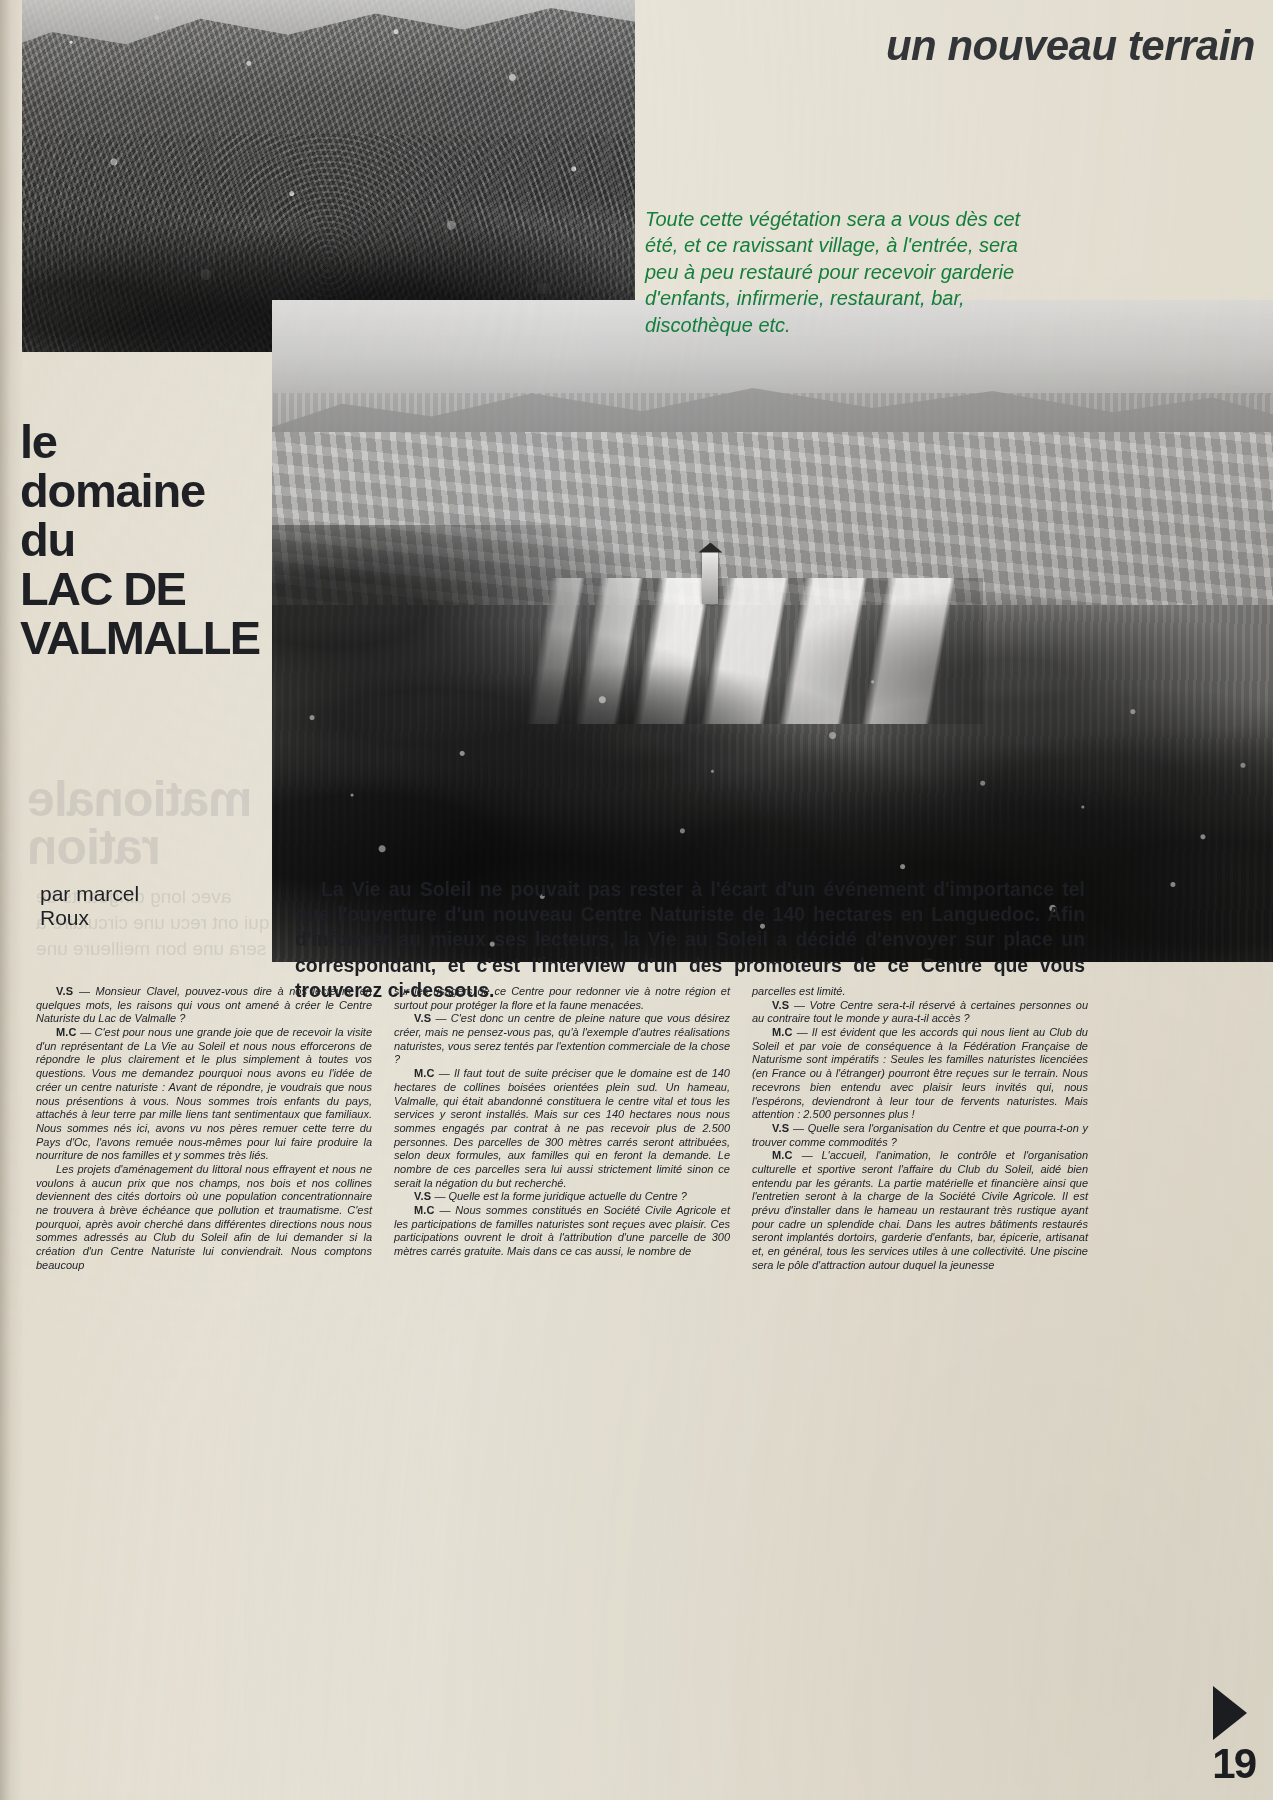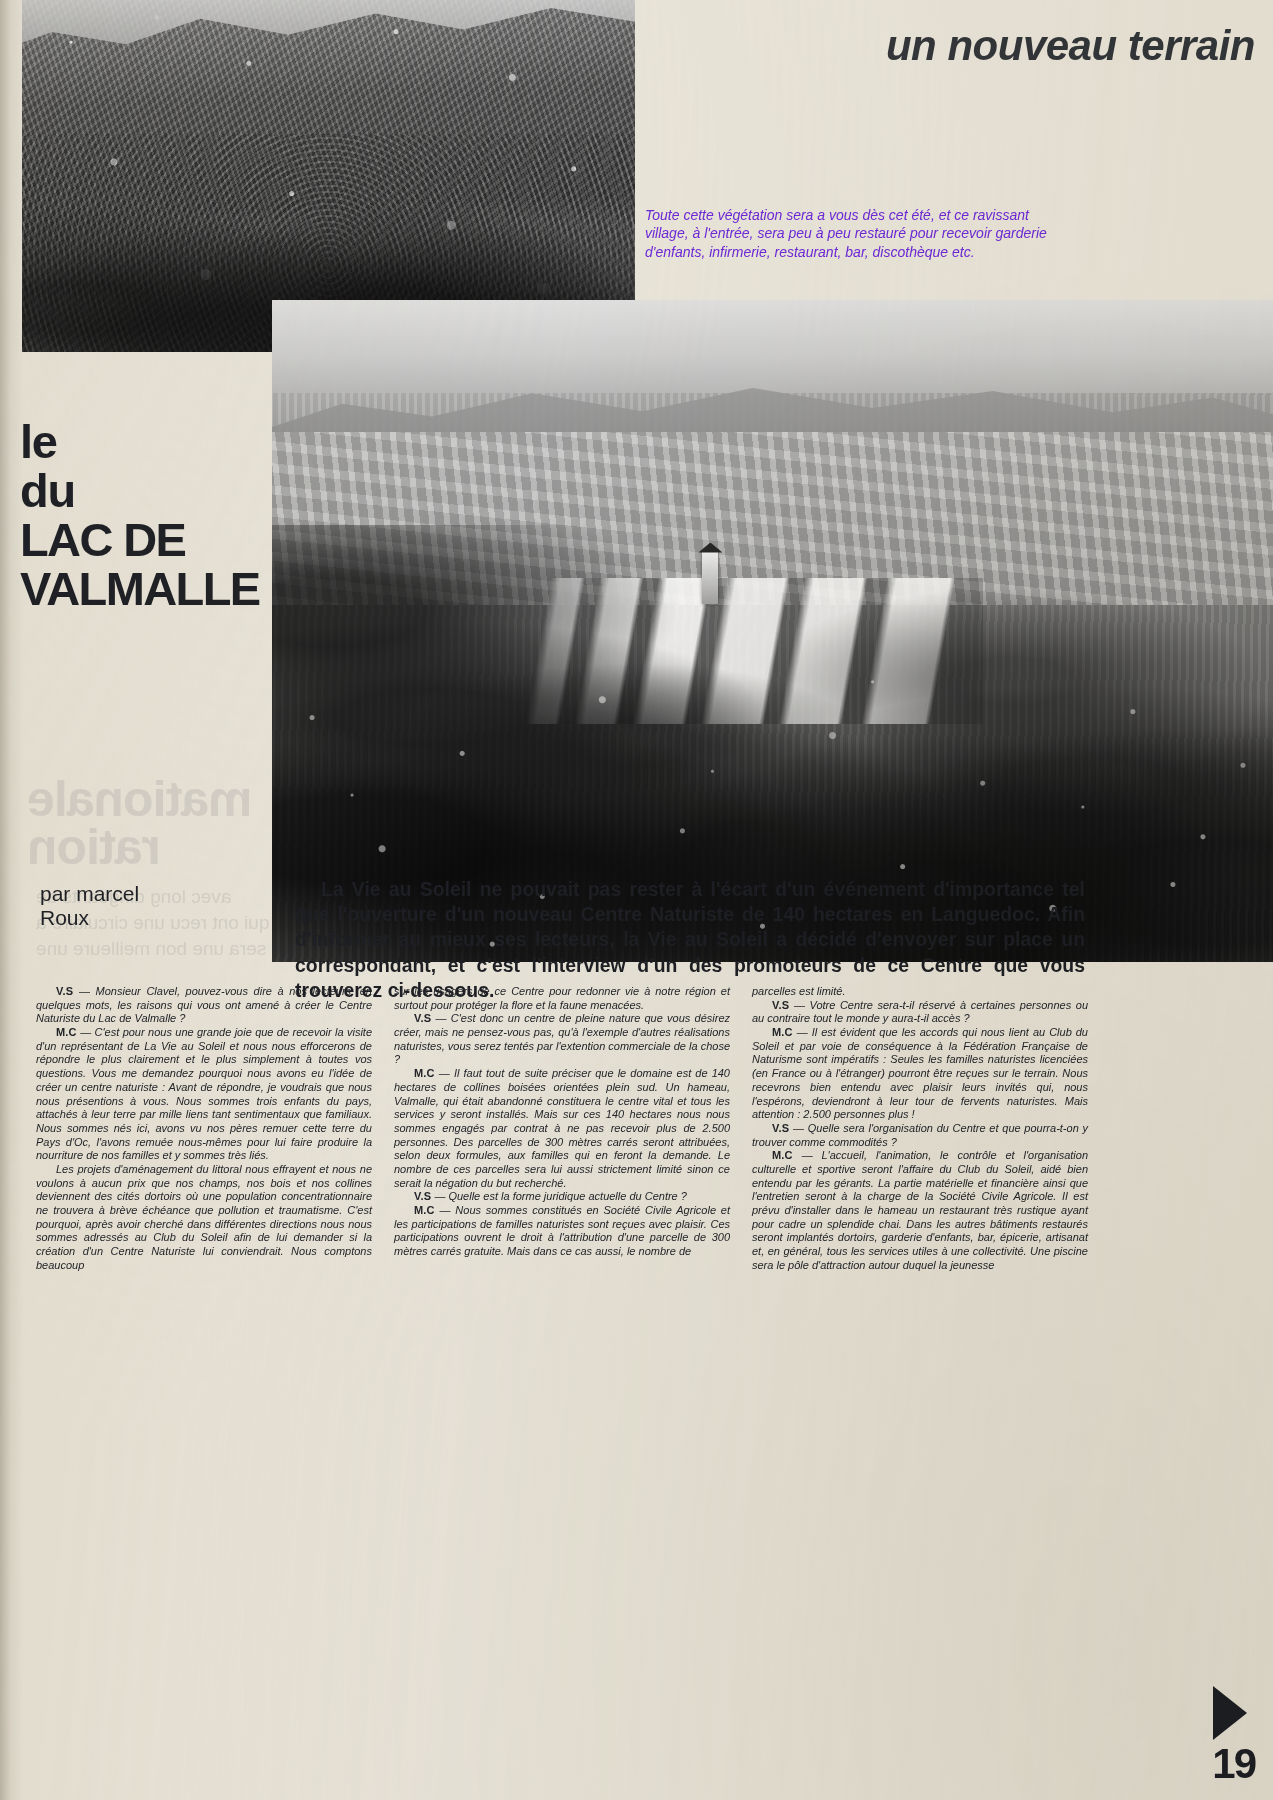--- a/index.html
+++ b/index.html
@@ -201,23 +201,23 @@
     vertical-align: 10px;
     margin-right: 88px;
   }
 
   #photo-caption {
     position: absolute;
     left: 645px;
     top: 206px;
     width: 402px;
     font-style: italic;
-    font-size: 14px;
+    font-size: 20px;
     line-height: 1.32;
-    color: #6d28d9;
+    color: #15803d;
     z-index: 10;
   }
 
   #article-title {
     position: absolute;
     left: 20px;
     top: 418px;
     width: 250px;
     font-weight: bold;
     font-size: 47px;
@@ -337,20 +337,21 @@
   </div>
 
   <div id="headline">
     <span>un nouveau terrain</span>
   </div>
 
   <div id="photo-caption">Toute cette végétation sera a vous dès cet été, et ce ravissant village, à l'entrée, sera peu à peu restauré pour recevoir garderie d'enfants, infirmerie, restaurant, bar, discothèque etc.</div>
 
   <div id="article-title">
     <span class="ln">le</span>
+    <span class="ln">domaine</span>
     <span class="ln">du</span>
     <span class="ln caps">LAC DE</span>
     <span class="ln caps">VALMALLE</span>
   </div>
 
   <div class="showthrough" id="st-1">mationale</div>
   <div class="showthrough" id="st-2">ration</div>
   <div class="showthrough" id="st-3">avec long dirigeants de</div>
   <div class="showthrough" id="st-4">qui ont recu une circulaire a</div>
   <div class="showthrough" id="st-5">sera une bon meilleure une</div>

